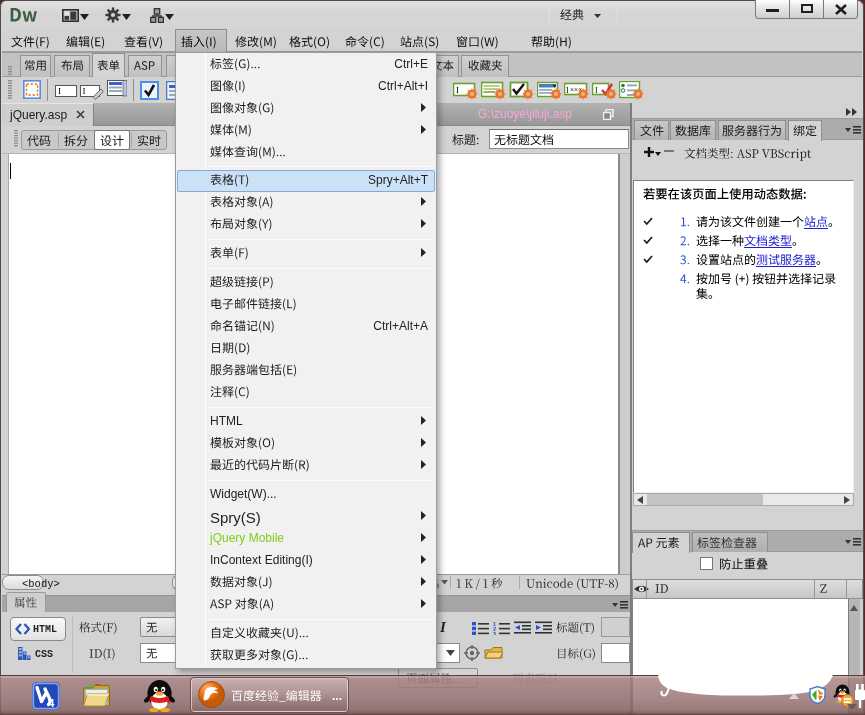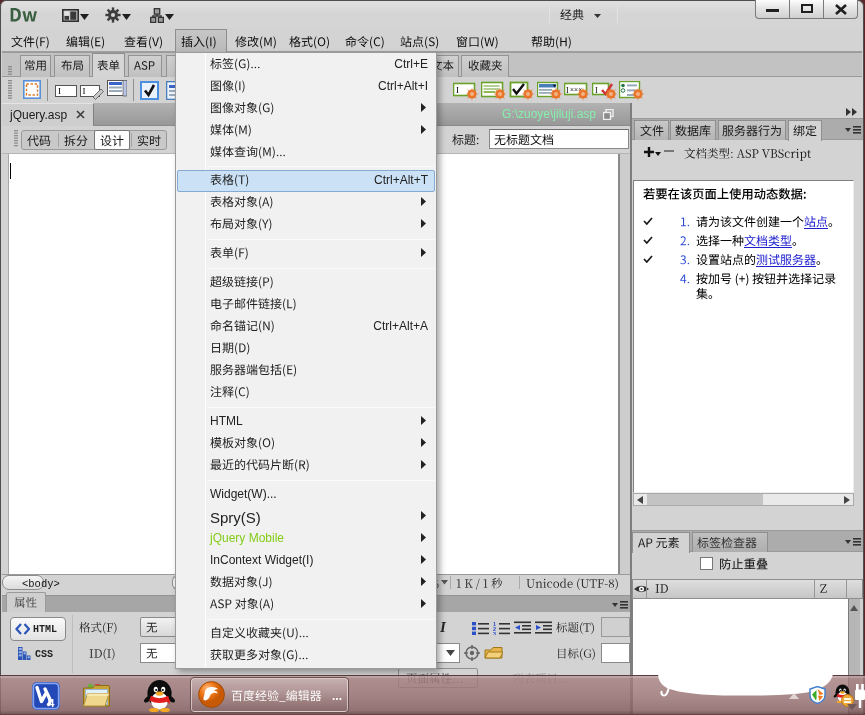--- a/index.html
+++ b/index.html
@@ -578,21 +578,21 @@
           <circle r="2" fill="#f4b183"></circle>
         </g>
       </svg>
     </div>
 <div style="left:2px;top:103px;width:630px;height:23px;background:linear-gradient(#b2b2b2,#989898);border-bottom:1px solid #8a8a8a;"></div>
 <div style="left:2px;top:103px;width:92px;height:23px;background:#cecece;border-right:1px solid #808080;border-top:1px solid #e5e5e5;"></div>
 <div class="lat" style="left:10px;top:109px;;color:#1a1a1a">jQuery.asp</div>
 <svg style="position:absolute;left:76px;top:110px" width="9" height="9">
       <path d="M1 1l7 7M8 1L1 8" stroke="#3c3c3c" stroke-width="1.6"></path>
     </svg>
-<div class="lat" style="left:502px;top:108px;;color:#86efac">G:\zuoye\jiluji.asp</div>
+<div class="lat" style="left:478px;top:108px;;color:#f9a8d4">G:\zuoye\jiluji.asp</div>
 <svg style="position:absolute;left:603px;top:109px" width="11" height="11">
       <rect x="3" y="0.5" width="7" height="7" fill="none" stroke="#f0f0f0" stroke-width="1.4"></rect>
       <rect x="0.5" y="3.5" width="7" height="7" fill="#8a8a8a" stroke="#f0f0f0" stroke-width="1.4"></rect>
     </svg>
 <div style="left:2px;top:126px;width:630px;height:28px;background:#d3d3d3;border-bottom:1px solid #b5b5b5;"></div>
 <div style="left:14px;top:130px;width:5px;height:18px;">
       <svg width="5" height="18">
         <rect x="0" y="0.0" width="4" height="1.3" fill="#909090"></rect>
         <rect x="0" y="2.5" width="4" height="1.3" fill="#909090"></rect>
         <rect x="0" y="5.0" width="4" height="1.3" fill="#909090"></rect>
@@ -1675,21 +1675,21 @@
           <path d="M239 -196 295 -171C209 -29 168 141 168 311C168 480 209 649 295 792L239 818C147 668 92 507 92 311C92 114 147 -47 239 -196Z"></path>
         </g>
         <g transform="translate(28.1 12.2) scale(0.01200 -0.01200)">
           <path d="M253 0H346V655H568V733H31V655H253Z"></path>
         </g>
         <g transform="translate(35.2 12.2) scale(0.01200 -0.01200)">
           <path d="M99 -196C191 -47 246 114 246 311C246 507 191 668 99 818L42 792C128 649 171 480 171 311C171 141 128 -29 42 -171Z"></path>
         </g>
       </svg>
     </div>
-<div class="lat" style="left:0px;top:174px;width:428px;height:12px;text-align:right;;color:#222;font-size:12px">Ctrl+Alt+T</div>
+<div class="lat" style="left:0px;top:174px;width:428px;height:12px;text-align:right;;color:#222;font-size:12px">Spry+Alt+T</div>
 <div style="position:absolute;left:210px;top:194px;">
       <svg class="ts" width="63" height="16" fill="#222" style="overflow:visible">
         <g transform="translate(0.0 12.2) scale(0.01200 -0.01200)">
           <path d="M252 -79C275 -64 312 -51 591 38C587 54 581 83 579 104L335 31V251C395 292 449 337 492 385C570 175 710 23 917 -46C928 -26 950 3 967 19C868 48 783 97 714 162C777 201 850 253 908 302L846 346C802 303 732 249 672 207C628 259 592 319 566 385H934V450H536V539H858V601H536V686H902V751H536V840H460V751H105V686H460V601H156V539H460V450H65V385H397C302 300 160 223 36 183C52 168 74 140 86 122C142 142 201 170 258 203V55C258 15 236 -2 219 -11C231 -27 247 -61 252 -79Z"></path>
         </g>
         <g transform="translate(12.0 12.2) scale(0.01200 -0.01200)">
           <path d="M575 667H794C764 604 723 546 675 496C627 545 590 597 563 648ZM202 840V626H52V555H193C162 417 95 260 28 175C41 158 60 129 67 109C117 175 165 284 202 397V-79H273V425C304 381 339 327 355 299L400 356C382 382 300 481 273 511V555H387L363 535C380 523 409 497 422 484C456 514 490 550 521 590C548 543 583 495 626 450C541 377 441 323 341 291C356 276 375 248 384 230C410 240 436 250 462 262V-81H532V-37H811V-77H884V270L930 252C941 271 962 300 977 315C878 345 794 392 726 449C796 522 853 610 889 713L842 735L828 732H612C628 761 642 791 654 822L582 841C543 739 478 641 403 570V626H273V840ZM532 29V222H811V29ZM511 287C570 318 625 356 676 401C725 358 782 319 847 287Z"></path>
         </g>
         <g transform="translate(24.0 12.2) scale(0.01200 -0.01200)">
           <path d="M502 394C549 323 594 228 610 168L676 201C660 261 612 353 563 422ZM91 453C152 398 217 333 275 267C215 139 136 42 45 -17C63 -32 86 -60 98 -78C190 -12 268 80 329 203C374 147 411 94 435 49L495 104C466 156 419 218 364 281C410 396 443 533 460 695L411 709L398 706H70V635H378C363 527 339 430 307 344C254 399 198 453 144 500ZM765 840V599H482V527H765V22C765 4 758 -1 741 -2C724 -2 668 -3 605 0C615 -23 626 -58 630 -79C715 -79 766 -77 796 -64C827 -51 839 -28 839 22V527H959V599H839V840Z"></path>
@@ -1987,21 +1987,21 @@
 <div style="left:207px;top:480px;width:228px;height:1px;background:#c9c9c9;border-bottom:1px solid #fbfbfb;"></div>
 <div class="lat" style="left:210px;top:488px;;color:#222;font-size:12px">Widget(W)...</div>
 <div class="lat" style="left:210px;top:510px;;color:#222;font-size:15px">Spry(S)</div>
 <svg style="position:absolute;left:421px;top:511px" width="5" height="9">
       <path d="M0 0l5 4.5L0 9z" fill="#222"></path>
     </svg>
 <div class="lat" style="left:210px;top:532px;;color:#84cc16;font-size:12px">jQuery Mobile</div>
 <svg style="position:absolute;left:421px;top:533px" width="5" height="9">
       <path d="M0 0l5 4.5L0 9z" fill="#222"></path>
     </svg>
-<div class="lat" style="left:210px;top:554px;;color:#222;font-size:12px">InContext Widget(I)</div>
+<div class="lat" style="left:210px;top:554px;;color:#222;font-size:12px">InContext Editing(I)</div>
 <svg style="position:absolute;left:421px;top:555px" width="5" height="9">
       <path d="M0 0l5 4.5L0 9z" fill="#222"></path>
     </svg>
 <div style="position:absolute;left:210px;top:574px;">
       <svg class="ts" width="63" height="16" fill="#222" style="overflow:visible">
         <g transform="translate(0.0 12.2) scale(0.01200 -0.01200)">
           <path d="M443 821C425 782 393 723 368 688L417 664C443 697 477 747 506 793ZM88 793C114 751 141 696 150 661L207 686C198 722 171 776 143 815ZM410 260C387 208 355 164 317 126C279 145 240 164 203 180C217 204 233 231 247 260ZM110 153C159 134 214 109 264 83C200 37 123 5 41 -14C54 -28 70 -54 77 -72C169 -47 254 -8 326 50C359 30 389 11 412 -6L460 43C437 59 408 77 375 95C428 152 470 222 495 309L454 326L442 323H278L300 375L233 387C226 367 216 345 206 323H70V260H175C154 220 131 183 110 153ZM257 841V654H50V592H234C186 527 109 465 39 435C54 421 71 395 80 378C141 411 207 467 257 526V404H327V540C375 505 436 458 461 435L503 489C479 506 391 562 342 592H531V654H327V841ZM629 832C604 656 559 488 481 383C497 373 526 349 538 337C564 374 586 418 606 467C628 369 657 278 694 199C638 104 560 31 451 -22C465 -37 486 -67 493 -83C595 -28 672 41 731 129C781 44 843 -24 921 -71C933 -52 955 -26 972 -12C888 33 822 106 771 198C824 301 858 426 880 576H948V646H663C677 702 689 761 698 821ZM809 576C793 461 769 361 733 276C695 366 667 468 648 576Z"></path>
         </g>
         <g transform="translate(12.0 12.2) scale(0.01200 -0.01200)">
           <path d="M484 238V-81H550V-40H858V-77H927V238H734V362H958V427H734V537H923V796H395V494C395 335 386 117 282 -37C299 -45 330 -67 344 -79C427 43 455 213 464 362H663V238ZM468 731H851V603H468ZM468 537H663V427H467L468 494ZM550 22V174H858V22ZM167 839V638H42V568H167V349C115 333 67 319 29 309L49 235L167 273V14C167 0 162 -4 150 -4C138 -5 99 -5 56 -4C65 -24 75 -55 77 -73C140 -74 179 -71 203 -59C228 -48 237 -27 237 14V296L352 334L341 403L237 370V568H350V638H237V839Z"></path>

